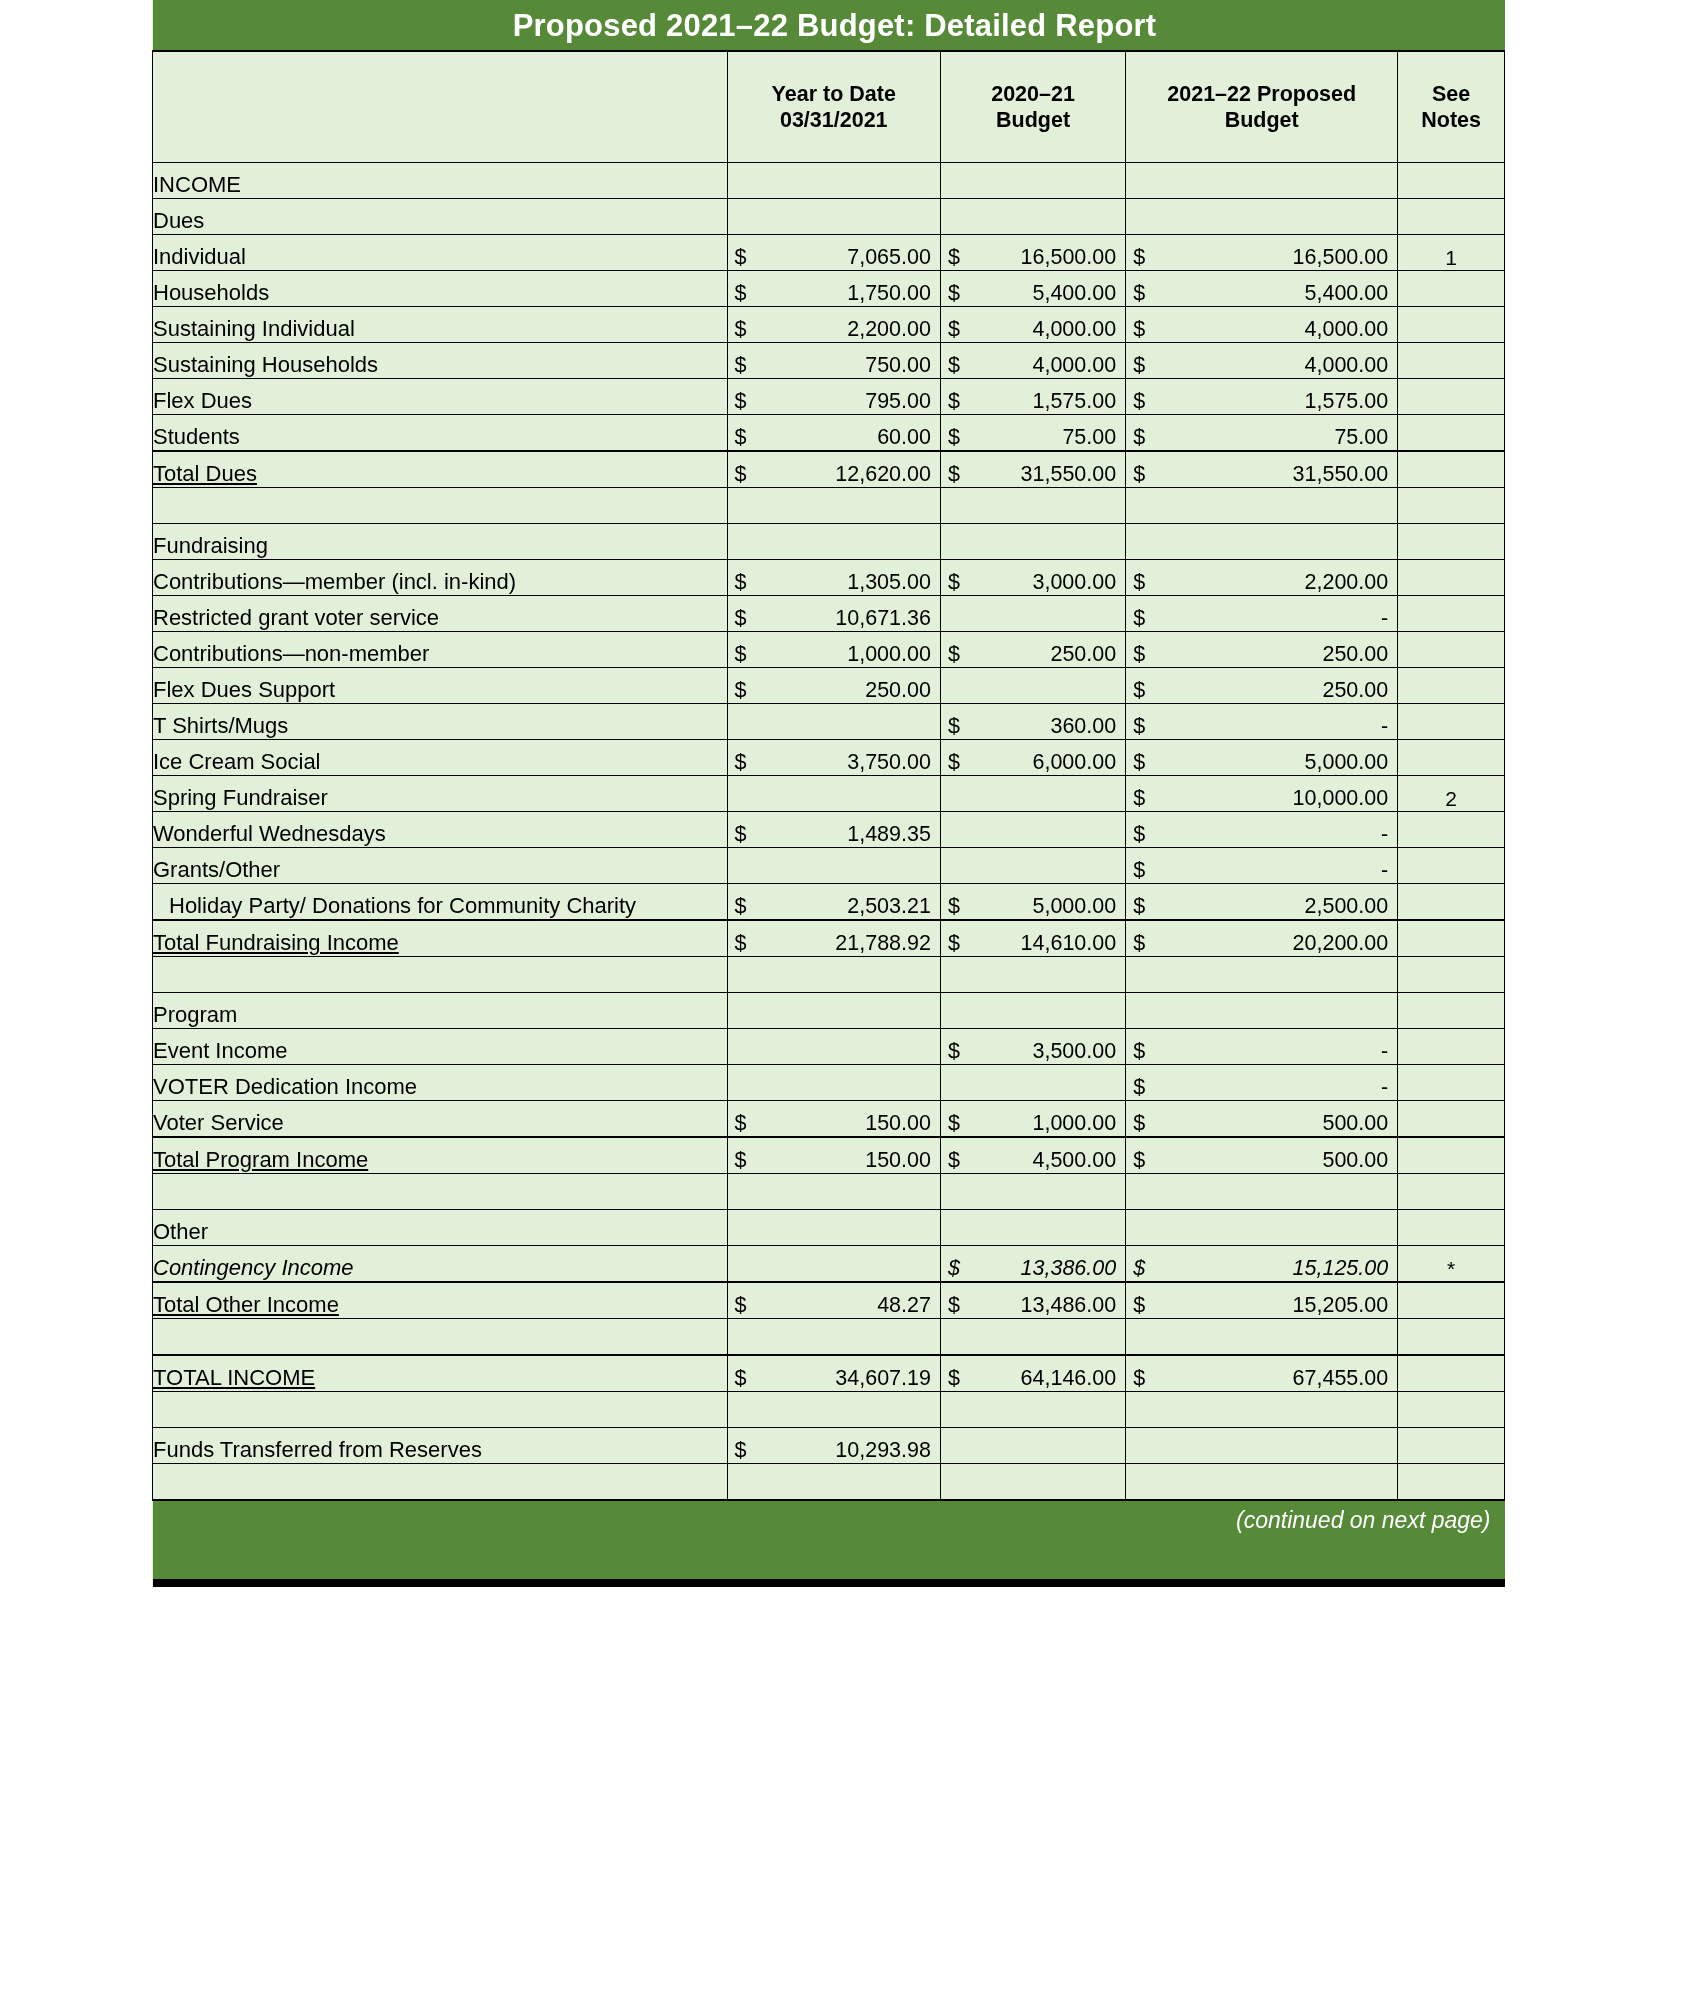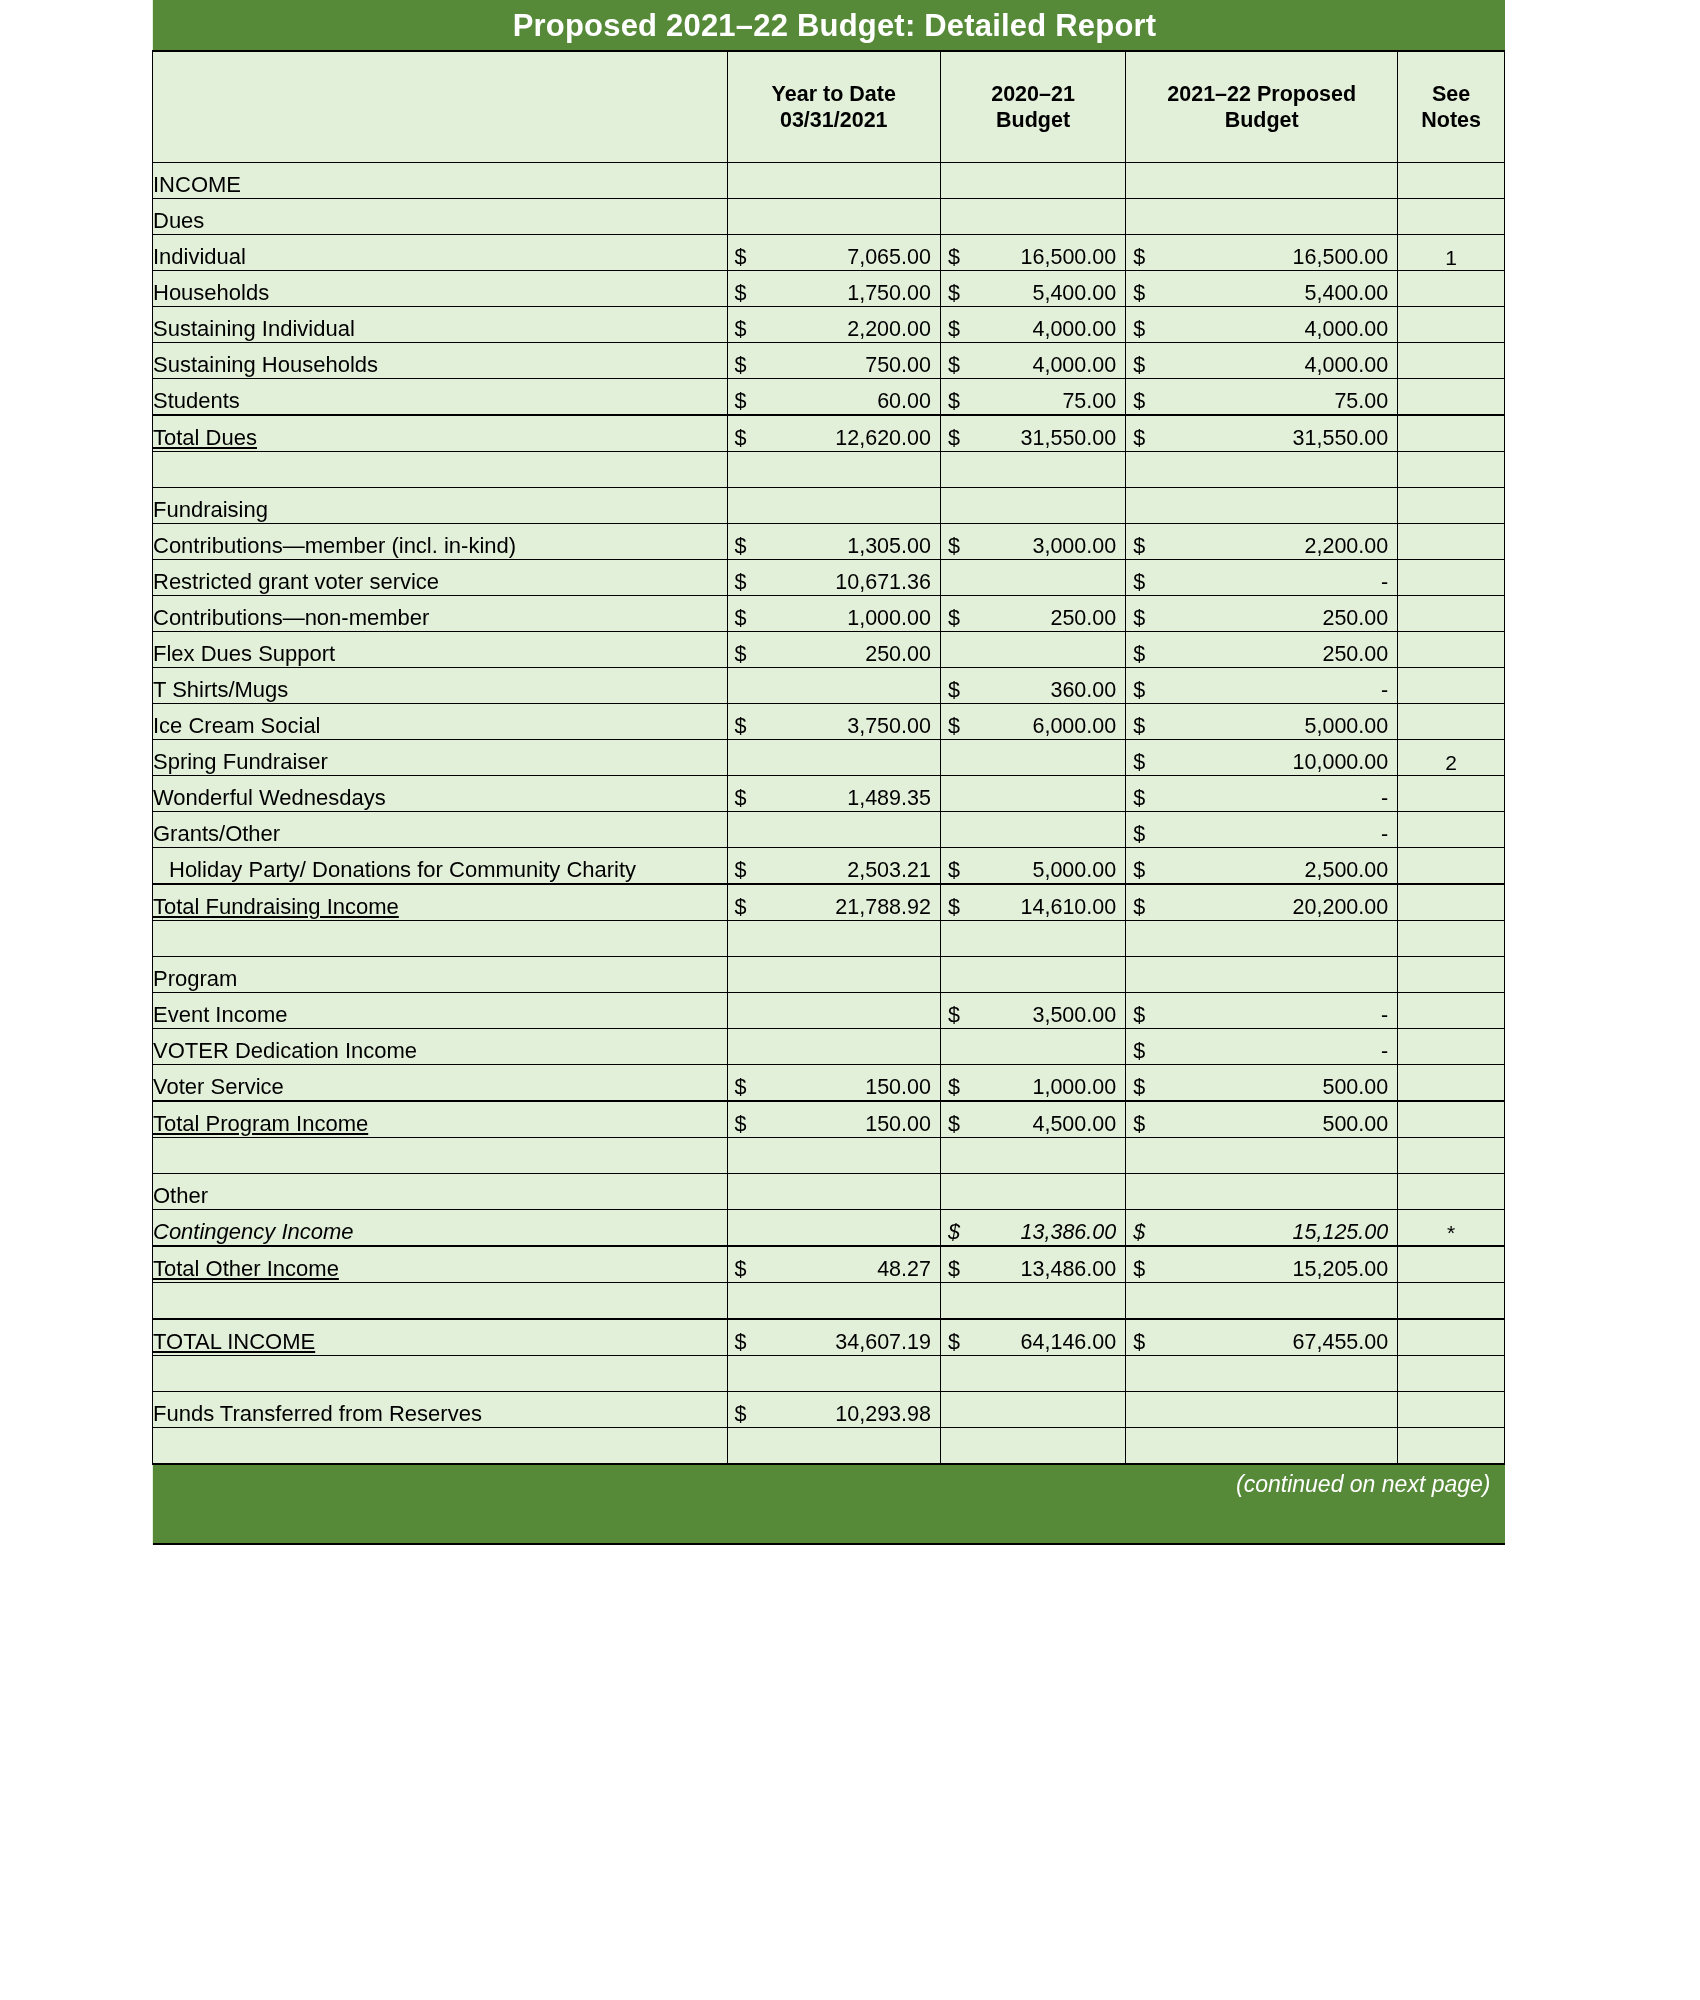--- a/index.html
+++ b/index.html
@@ -113,21 +113,21 @@
   tr.spacer-row td { height: 35px; }
 
   
   tr.sep-top td { border-top-width: 2.5px; text-decoration: underline; }
 
   
   tr.footer-row td {
     background: #568a38;
     border: none;
     border-top: 2px solid #000;
-    border-bottom: 2px solid #000000;
+    border-bottom: 8px solid #000000;
     height: 72px;
     text-align: right;
     vertical-align: top;
     padding: 6px 14px 0 0;
   }
   .footer-text {
     color: #ffffff;
     font-size: 23px;
     font-style: italic;
   }
@@ -267,20 +267,42 @@
             </td>
             <td class="num ">
               <span class="money">
                 <span class="cur">$</span>
                 <span class="amt">4,000.00</span>
               </span>
             </td>
             <td class="note"></td>
           </tr>
           <tr class="data-row">
+            <td class="label "><span>Flex Dues</span></td>
+            <td class="num ">
+              <span class="money">
+                <span class="cur">$</span>
+                <span class="amt">795.00</span>
+              </span>
+            </td>
+            <td class="num ">
+              <span class="money">
+                <span class="cur">$</span>
+                <span class="amt">1,575.00</span>
+              </span>
+            </td>
+            <td class="num ">
+              <span class="money">
+                <span class="cur">$</span>
+                <span class="amt">1,575.00</span>
+              </span>
+            </td>
+            <td class="note"></td>
+          </tr>
+          <tr class="data-row">
             <td class="label "><span>Students</span></td>
             <td class="num ">
               <span class="money">
                 <span class="cur">$</span>
                 <span class="amt">60.00</span>
               </span>
             </td>
             <td class="num ">
               <span class="money">
                 <span class="cur">$</span>

